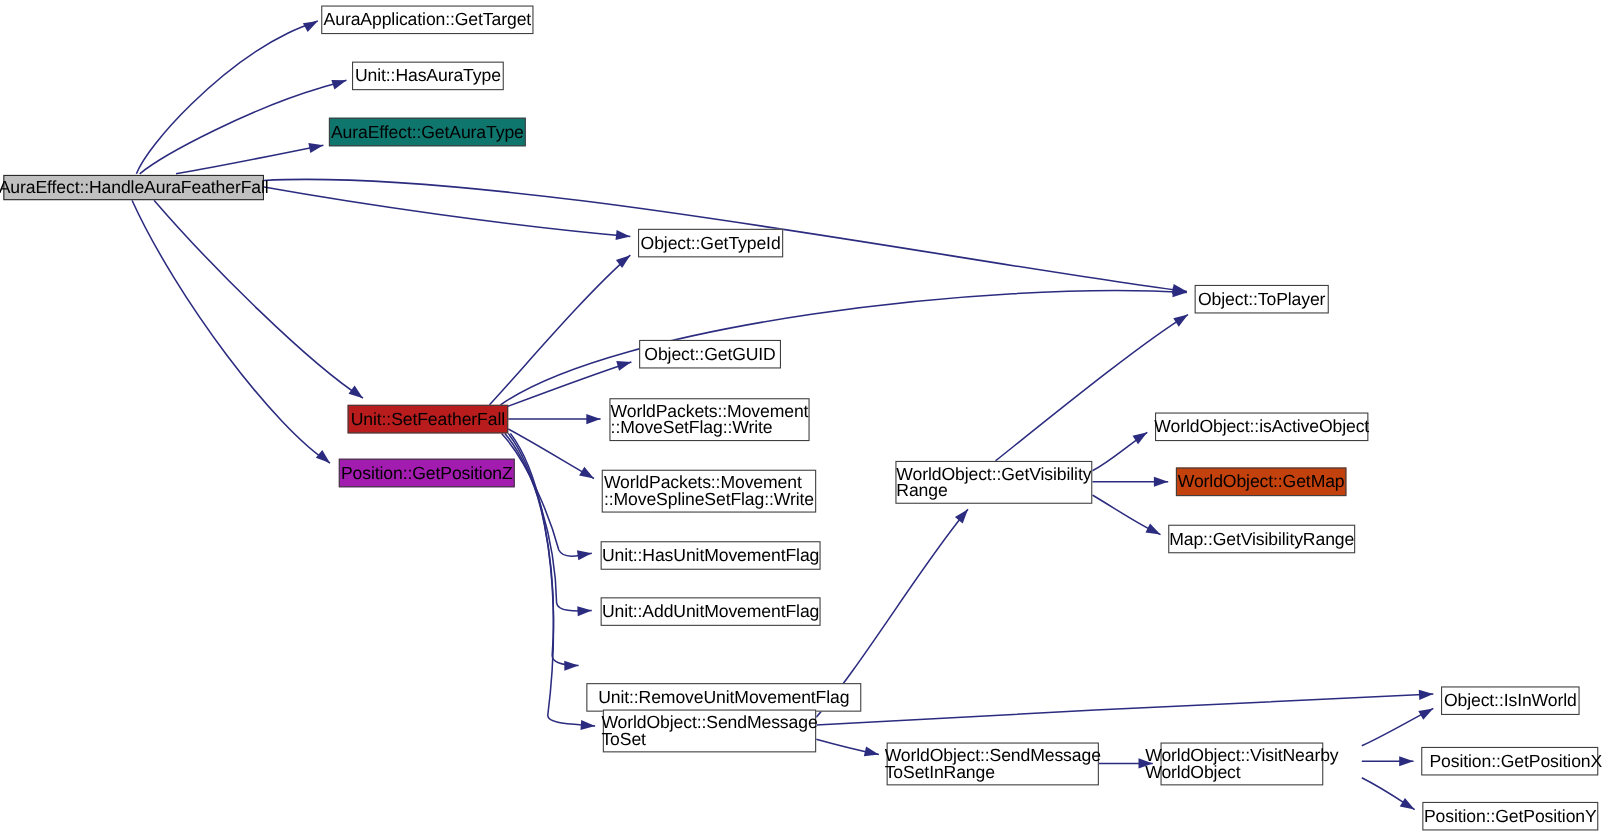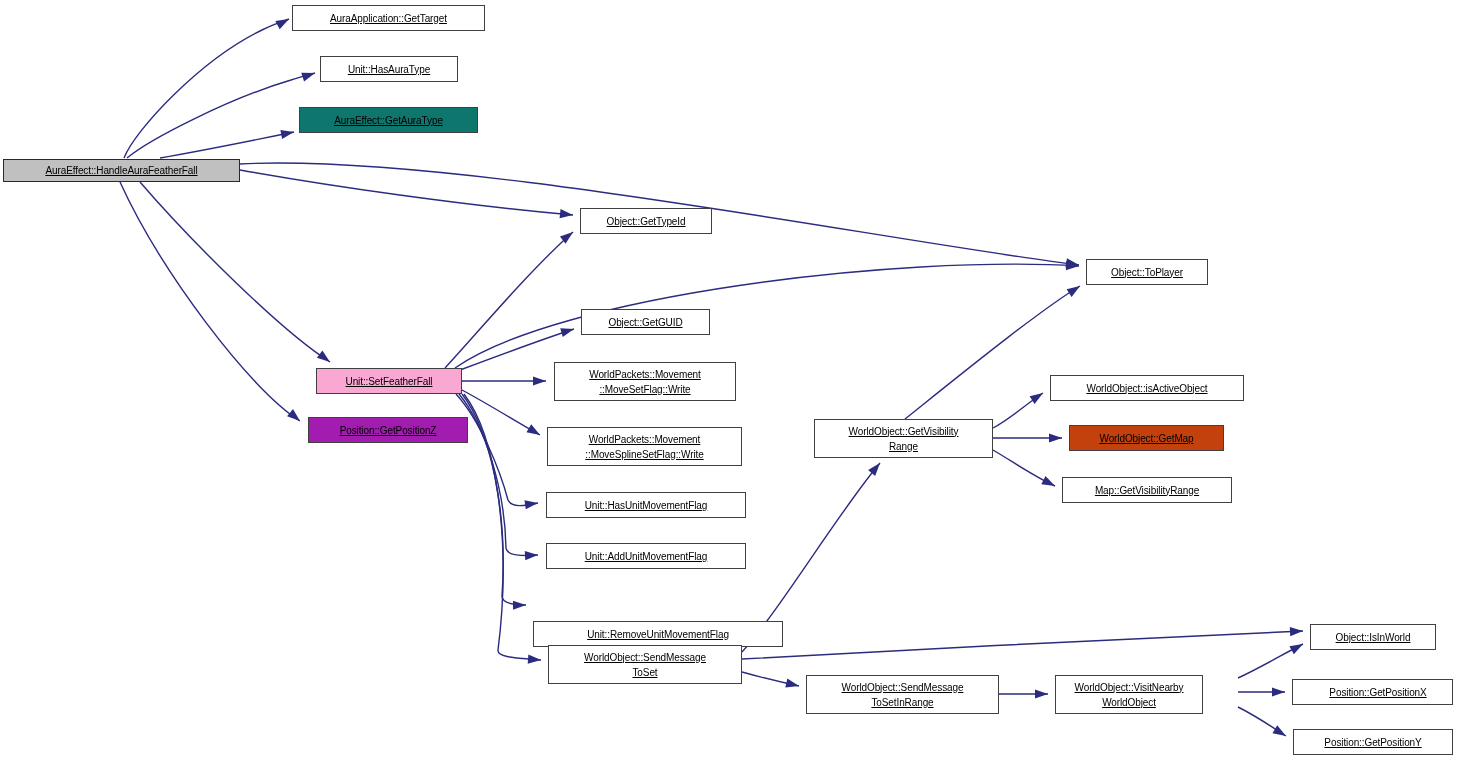--- a/index.html
+++ b/index.html
@@ -35,29 +35,27 @@
   .edge-arrow {
     fill: #2b2b7f;
     stroke: none;
   }
   .node-box {
     position: absolute;
     box-sizing: border-box;
     border: 1px solid #404040;
     background: #ffffff;
     color: #000000;
-    font-size: 10px;
+    font-size: 16px;
     line-height: 15px;
     display: flex;
     align-items: center;
     justify-content: center;
-    text-align: center;
     white-space: pre-line;
     letter-spacing: -0.1px;
-    text-decoration: underline;
   }
   .node-box.current {
     background: #c0c0c0;
     border: 1px solid #2a2a2a;
   }
 </style>
 </head>
 <body>
 
 <div id="graph-root">
@@ -122,21 +120,21 @@
       </g>
   </svg>
   <div id="nodes-layer">
       <div class="node-box current" style="left: 3px; top: 159px; width: 237px; height: 23px; background: rgb(192, 192, 192); color: rgb(0, 0, 0);"><span>AuraEffect::HandleAuraFeatherFall</span></div>
       <div class="node-box" style="left: 292px; top: 5px; width: 193px; height: 26px; background: rgb(255, 255, 255); color: rgb(0, 0, 0);"><span>AuraApplication::GetTarget</span></div>
       <div class="node-box" style="left: 320px; top: 56px; width: 138px; height: 26px; background: rgb(255, 255, 255); color: rgb(0, 0, 0);"><span>Unit::HasAuraType</span></div>
       <div class="node-box" style="left: 299px; top: 107px; width: 179px; height: 26px; background: #0f766e; color: rgb(0, 0, 0);"><span>AuraEffect::GetAuraType</span></div>
       <div class="node-box" style="left: 580px; top: 208px; width: 132px; height: 26px; background: rgb(255, 255, 255); color: rgb(0, 0, 0);"><span>Object::GetTypeId</span></div>
       <div class="node-box" style="left: 1086px; top: 259px; width: 122px; height: 26px; background: rgb(255, 255, 255); color: rgb(0, 0, 0);"><span>Object::ToPlayer</span></div>
       <div class="node-box" style="left: 581px; top: 309px; width: 129px; height: 26px; background: rgb(255, 255, 255); color: rgb(0, 0, 0);"><span>Object::GetGUID</span></div>
-      <div class="node-box" style="left: 316px; top: 368px; width: 146px; height: 26px; background: #f9a8d4; color: rgb(0, 0, 0);"><span>Unit::SetFeatherFall</span></div>
+      <div class="node-box" style="left: 316px; top: 368px; width: 146px; height: 26px; background: #b91c1c; color: rgb(0, 0, 0);"><span>Unit::SetFeatherFall</span></div>
       <div class="node-box" style="left: 554px; top: 362px; width: 182px; height: 39px; background: rgb(255, 255, 255); color: rgb(0, 0, 0);"><span>WorldPackets::Movement
 ::MoveSetFlag::Write</span></div>
       <div class="node-box" style="left: 308px; top: 417px; width: 160px; height: 26px; background: #a21caf; color: rgb(0, 0, 0);"><span>Position::GetPositionZ</span></div>
       <div class="node-box" style="left: 547px; top: 427px; width: 195px; height: 39px; background: rgb(255, 255, 255); color: rgb(0, 0, 0);"><span>WorldPackets::Movement
 ::MoveSplineSetFlag::Write</span></div>
       <div class="node-box" style="left: 814px; top: 419px; width: 179px; height: 39px; background: rgb(255, 255, 255); color: rgb(0, 0, 0);"><span>WorldObject::GetVisibility
 Range</span></div>
       <div class="node-box" style="left: 1050px; top: 375px; width: 194px; height: 26px; background: rgb(255, 255, 255); color: rgb(0, 0, 0);"><span>WorldObject::isActiveObject</span></div>
       <div class="node-box" style="left: 1069px; top: 425px; width: 155px; height: 26px; background: #c2410c; color: rgb(0, 0, 0);"><span>WorldObject::GetMap</span></div>
       <div class="node-box" style="left: 1062px; top: 477px; width: 170px; height: 26px; background: rgb(255, 255, 255); color: rgb(0, 0, 0);"><span>Map::GetVisibilityRange</span></div>

